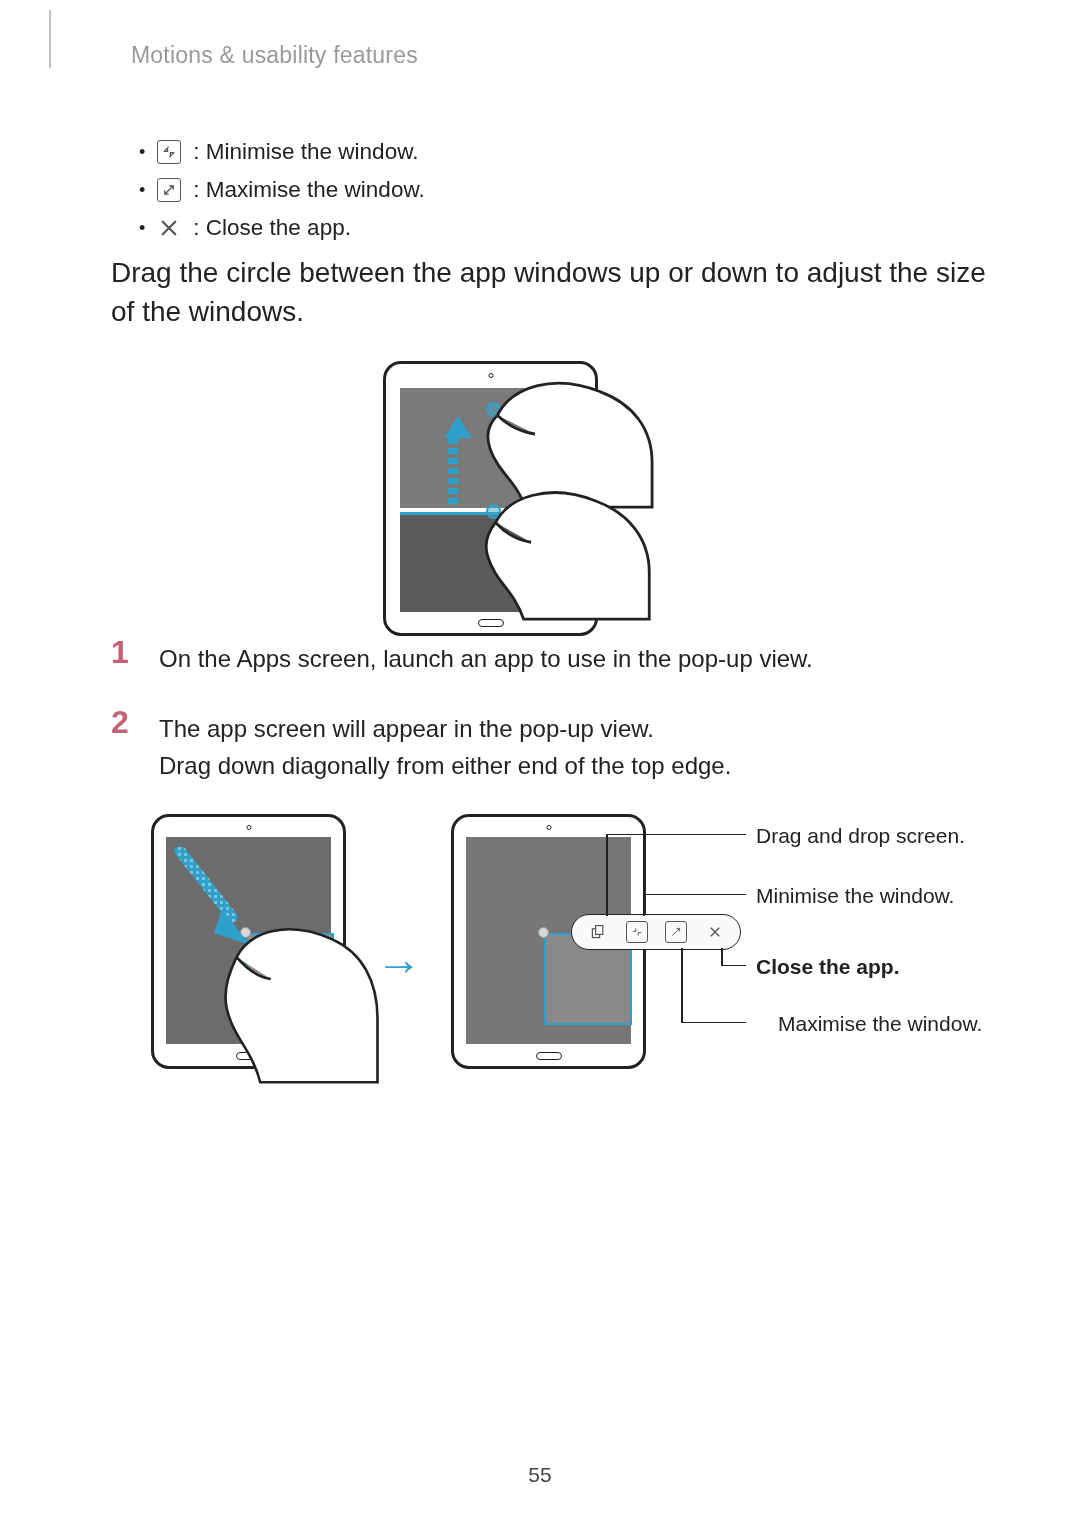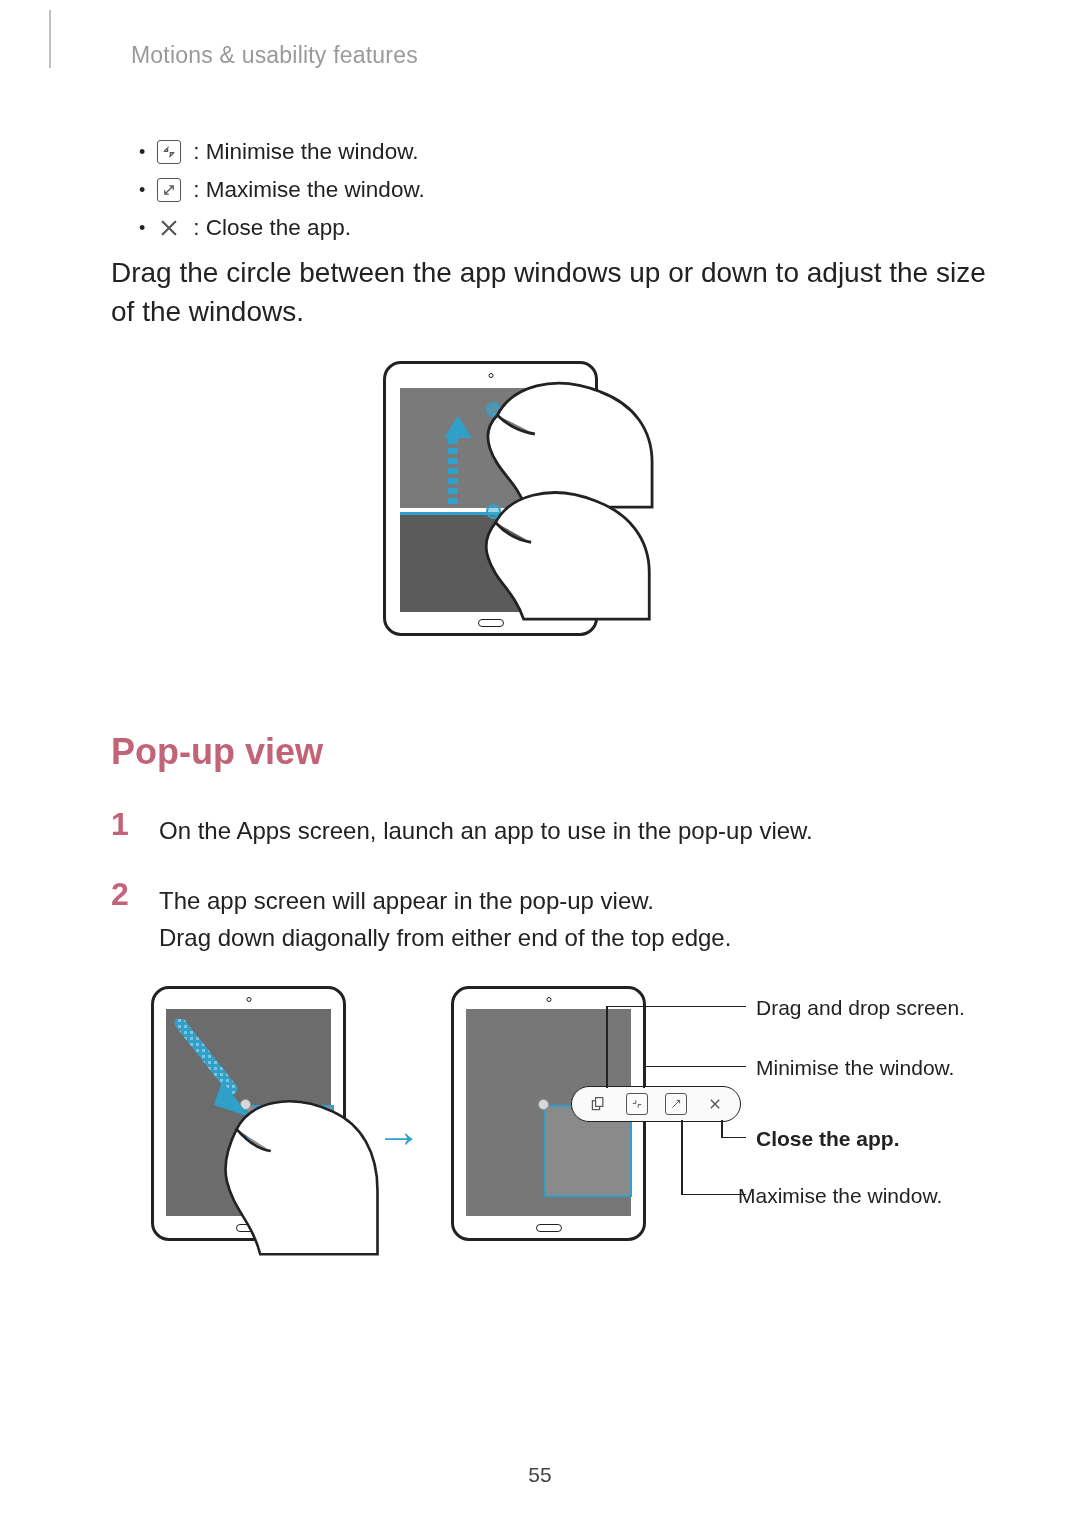--- a/index.html
+++ b/index.html
@@ -224,21 +224,20 @@
           <path d="M30 60 C 45 30, 90 15, 140 35 C 175 48, 195 75, 195 110 L195 158 L60 158 C 50 130, 30 120, 22 95 C 17 80, 22 68, 30 60 Z M30 60 C 40 70, 55 78, 70 80" fill="#fff" stroke="#222" stroke-width="3"></path>
         </svg>
     </div>
     <div class="hand" style="left:85px; top:110px;">
       <svg viewBox="0 0 200 160">
           <path d="M28 55 C 42 28, 85 12, 135 32 C 170 45, 192 72, 192 108 L192 158 L58 158 C 48 128, 28 118, 20 92 C 15 77, 20 65, 28 55 Z M28 55 C 38 66, 52 74, 66 76" fill="#fff" stroke="#222" stroke-width="3"></path>
         </svg>
     </div>
   </div>
 
-  <h2 class="pink">Pop-up view</h2>
 
   <div class="steps">
     <div class="step">
       <div class="step-num">1</div>
       <div class="step-body">On the Apps screen, launch an app to use in the pop-up view.</div>
     </div>
     <div class="step">
       <div class="step-num">2</div>
       <div class="step-body">
         <div>The app screen will appear in the pop-up view.</div>
@@ -313,19 +312,19 @@
     <div class="cl2"></div>
     <div class="cl2v"></div>
     <div class="cl3"></div>
     <div class="cl3v"></div>
     <div class="cl4"></div>
     <div class="cl4v"></div>
 
     <div class="callout-text" style="left:605px; top:10px;">Drag and drop screen.</div>
     <div class="callout-text" style="left:605px; top:70px;">Minimise the window.</div>
     <div class="callout-text" style="left:605px; top:141px;font-weight:bold;">Close the app.</div>
-    <div class="callout-text" style="left:587px; top:198px;">Maximise the window.</div>
+    <div class="callout-text" style="left:627px; top:198px;">Maximise the window.</div>
 
   </div>
 
 </div>
 
 <div class="page-num">55</div>
 
 </body></html>

